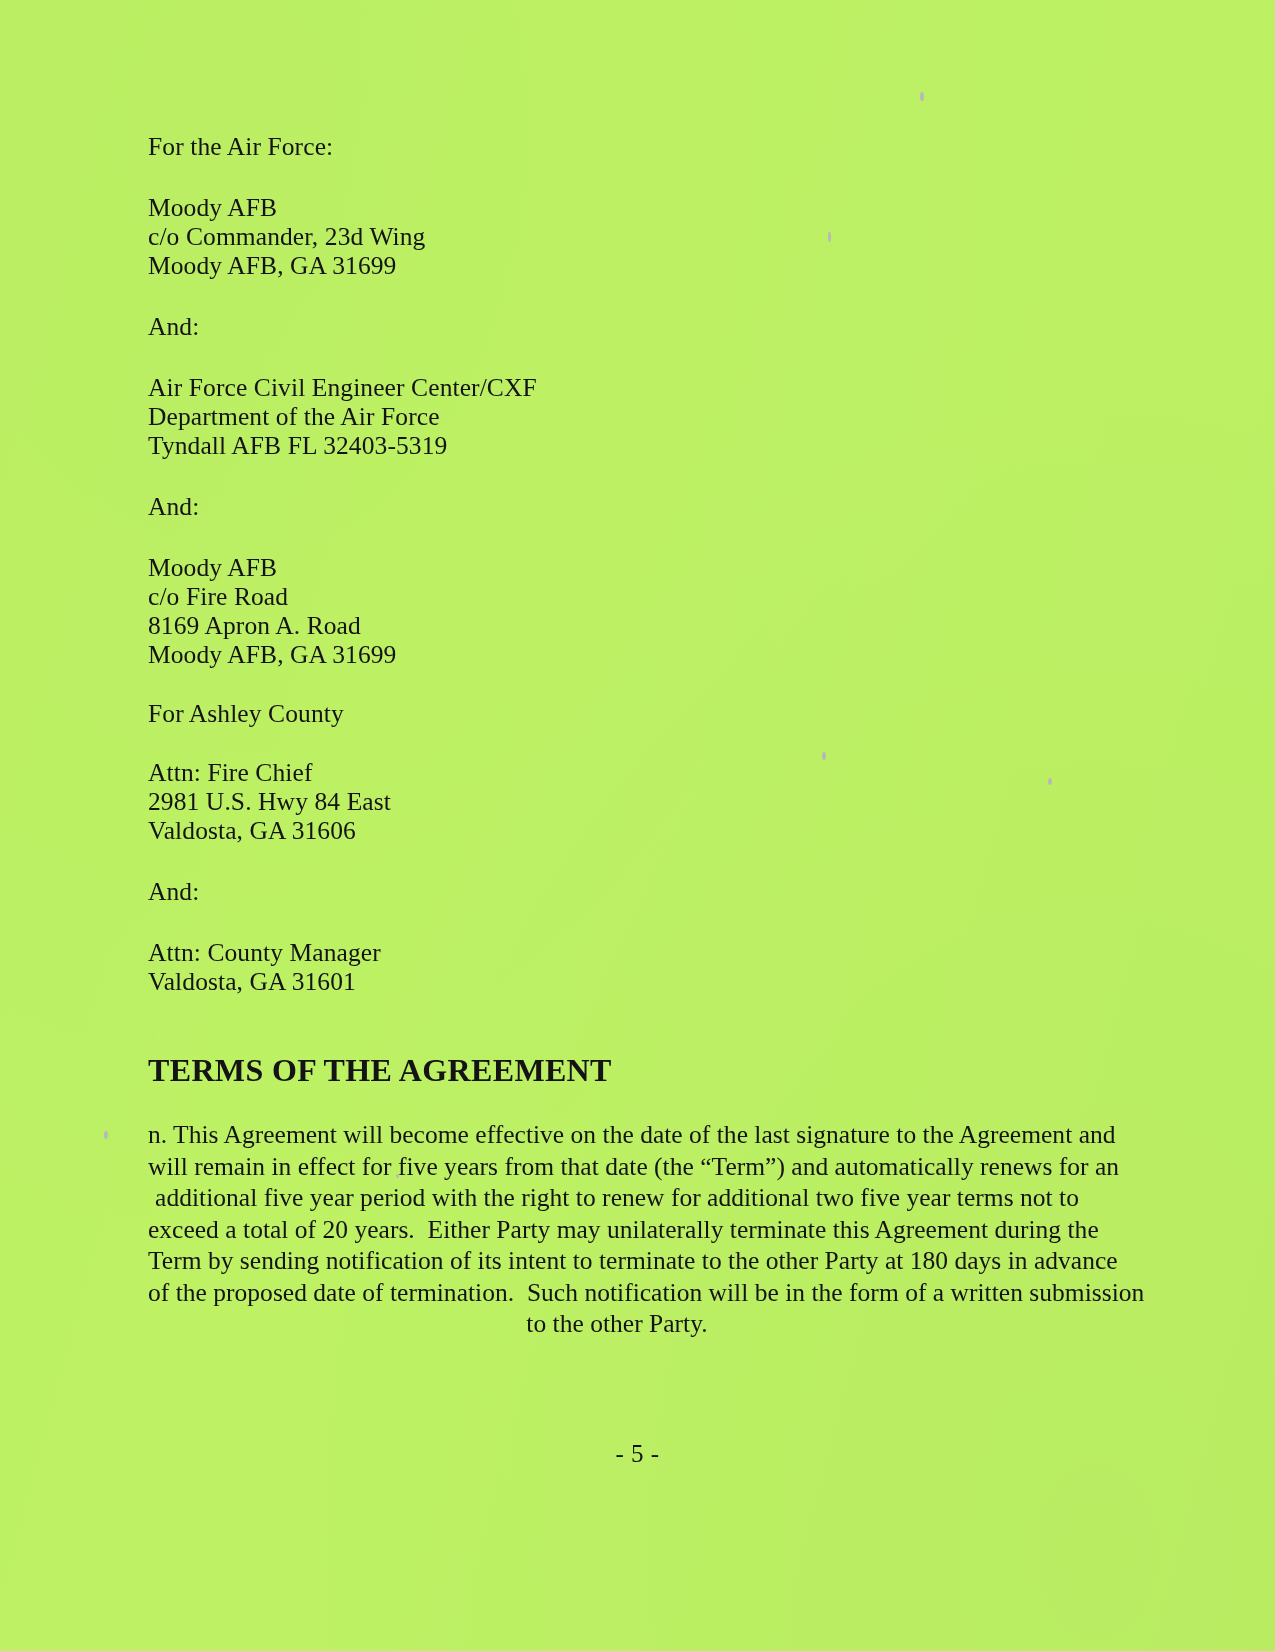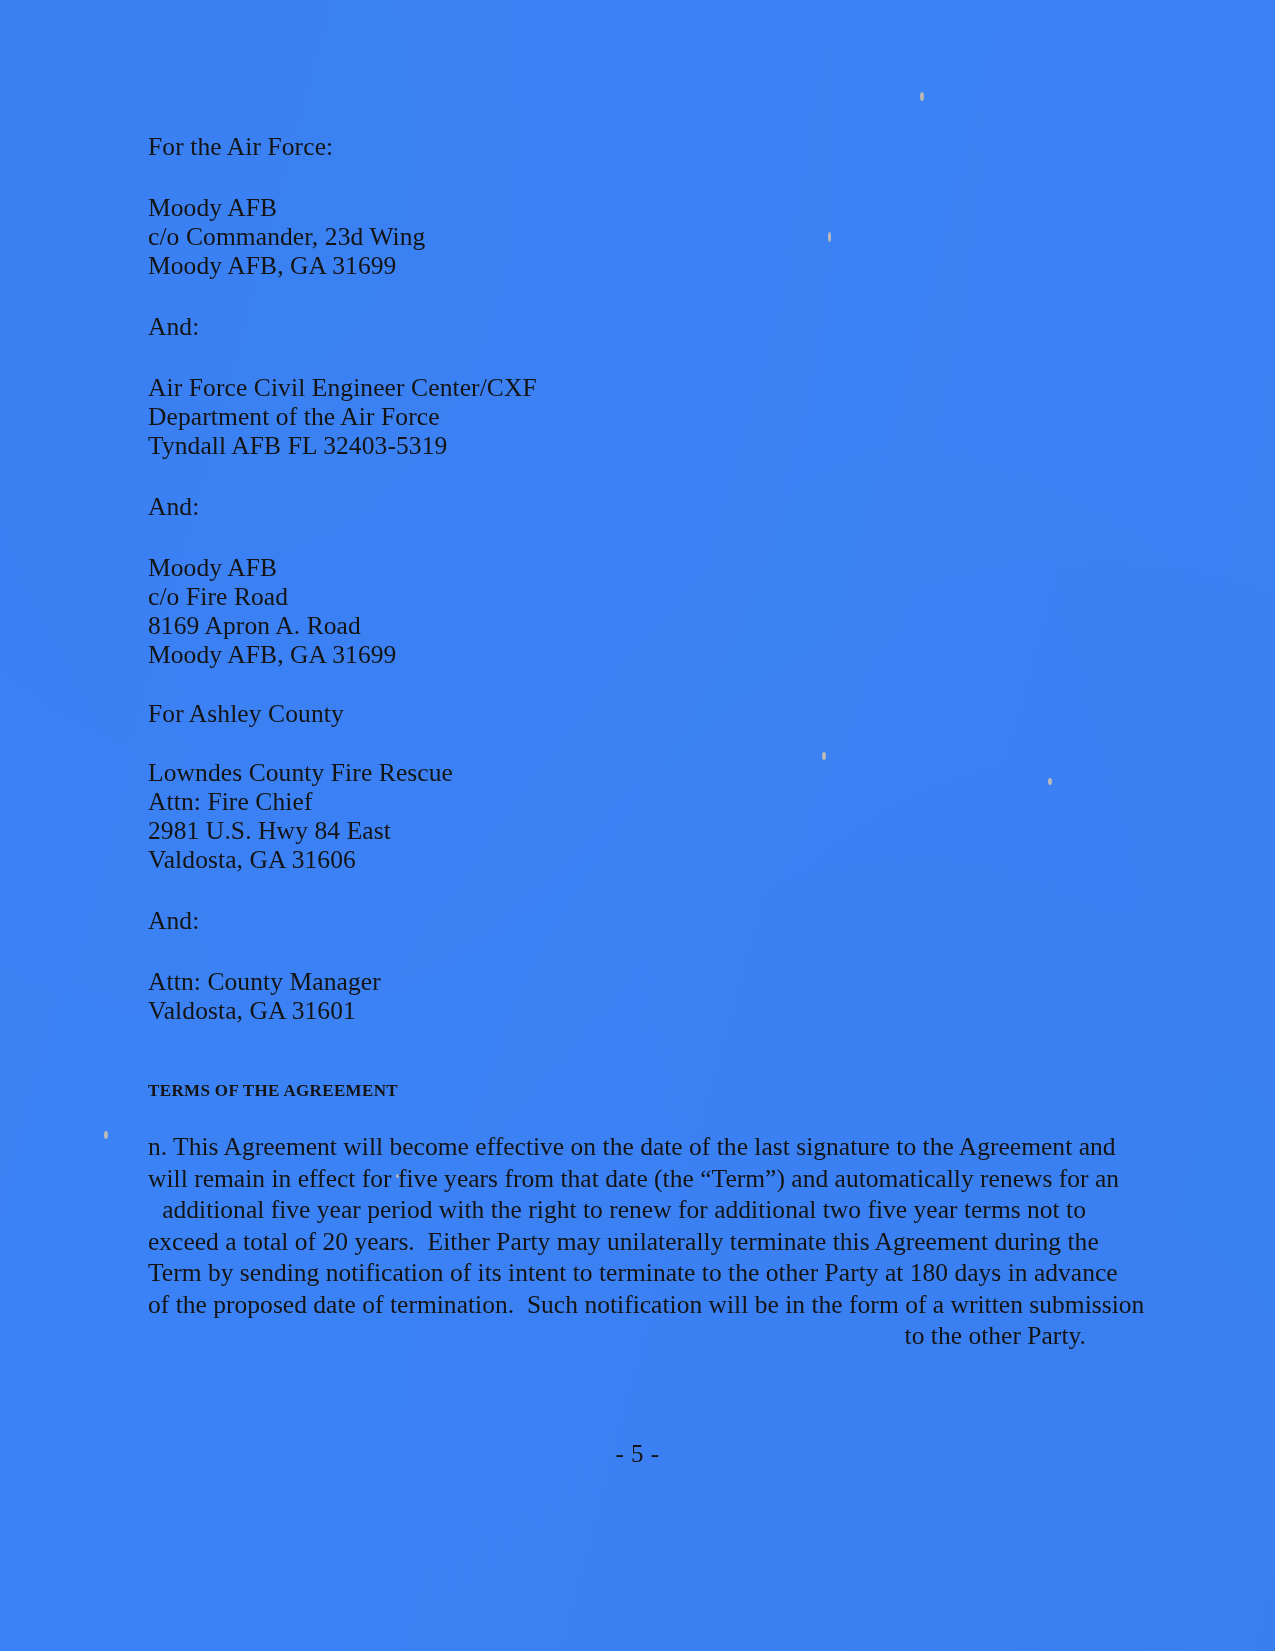--- a/index.html
+++ b/index.html
@@ -4,21 +4,21 @@
 <style>
   html, body {
     margin: 0;
     padding: 0;
     background: #ffffff;
   }
   .page {
     position: relative;
     width: 1275px;
     height: 1651px;
-    background: #3b82f6;
+    background: #bef264;
     margin: 0 auto;
     overflow: hidden;
     font-family: "Liberation Serif", "DejaVu Serif", serif;
     color: #141414;
   }
   
   .scan-tint {
     position: absolute;
     inset: 0;
     background:
@@ -44,29 +44,29 @@
     line-height: 29px;
     letter-spacing: 0.1px;
   }
   .block .ln {
     white-space: pre;
   }
   .gap-para { height: 32px; }
   .gap-small { height: 30px; }
   .heading {
     font-weight: bold;
-    font-size: 17px;
+    font-size: 32px;
     letter-spacing: 0.35px;
     margin-top: 56px;
   }
   .body-para {
     margin-top: 30px;
     font-size: 25.5px;
     line-height: 31.5px;
-    text-align: right;
+    text-align: center;
     letter-spacing: 0.02px;
     width: 938px;
   }
   .body-para .ln {
     white-space: pre;
     display: block;
   }
   .page-number {
     position: absolute;
     left: 0;
@@ -129,21 +129,20 @@
       <div class="ln">Moody AFB, GA 31699</div>
     </div>
     <div class="gap-small"></div>
 
     <div class="block">
       <div class="ln">For Ashley County</div>
     </div>
     <div class="gap-small"></div>
 
     <div class="block">
-      <div class="ln">Lowndes County Fire Rescue</div>
       <div class="ln">Attn: Fire Chief</div>
       <div class="ln">2981 U.S. Hwy 84 East</div>
       <div class="ln">Valdosta, GA 31606</div>
     </div>
     <div class="gap-para"></div>
 
     <div class="block">
       <div class="ln">And:</div>
     </div>
     <div class="gap-para"></div>

